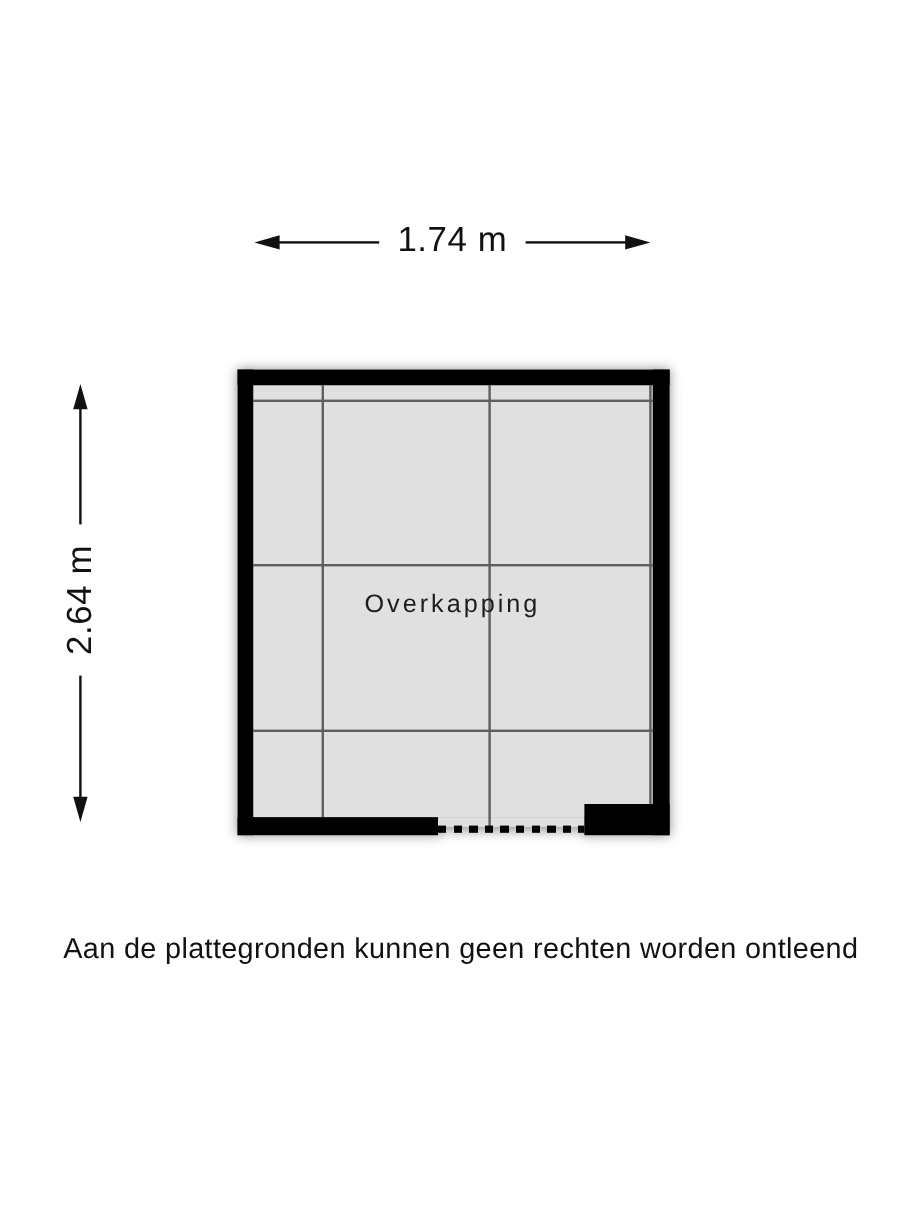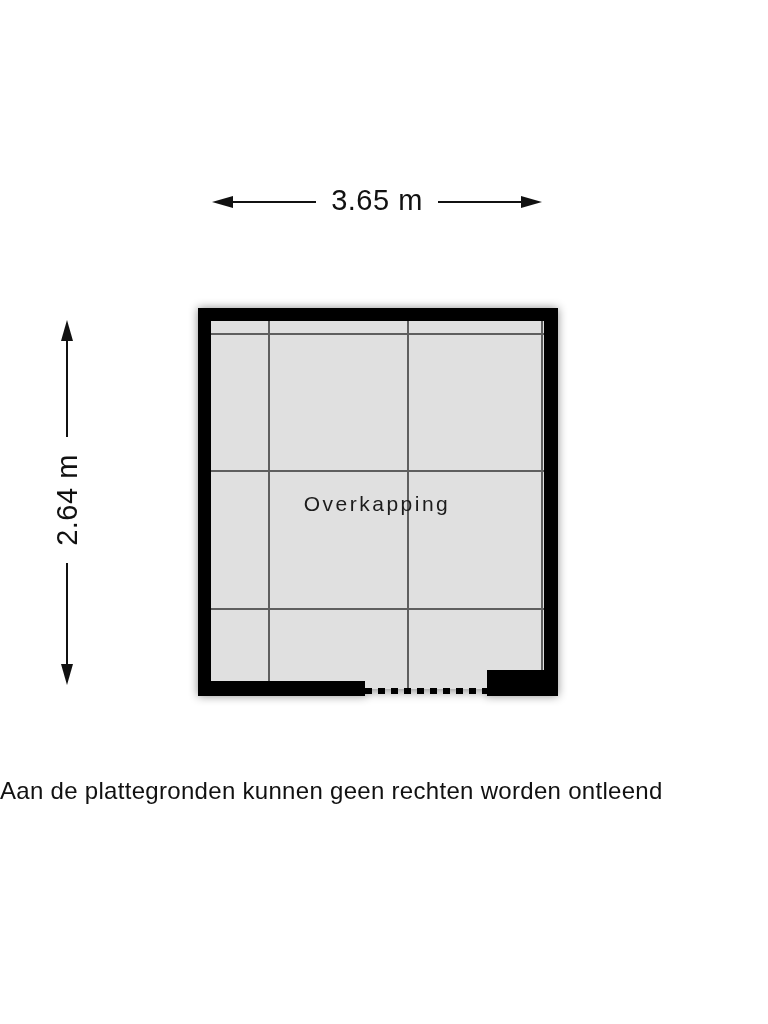--- a/index.html
+++ b/index.html
@@ -51,32 +51,32 @@
   .opening-dashes{
     position:absolute;left:167px;top:380px;width:122px;height:6px;
     background:repeating-linear-gradient(to right,#000 0,#000 7px,transparent 7px,transparent 13px);
   }
   .room-label{
     position:absolute;left:179px;top:196px;transform:translate(-50%,-50%);
     font-size:21px;letter-spacing:2.5px;color:#1c1c1c;white-space:nowrap;
   }
 
   
-  .footer{position:absolute;left:0;top:775px;width:768px;}
+  .footer{position:absolute;left:0;top:775px;width:768px;text-align:center;}
   .footer-line{font-size:24px;line-height:32px;color:#111;letter-spacing:0.3px;}
 </style>
 </head>
 <body>
 
 <div class="page">
 
   <div class="dim-h">
     <span class="ah ah-left"></span>
     <span class="dline line-left"></span>
-    <span class="dim-label dim-label-h">3.65 m</span>
+    <span class="dim-label dim-label-h">1.74 m</span>
     <span class="dline line-right"></span>
     <span class="ah ah-right"></span>
   </div>
 
   <div class="dim-v">
     <span class="ah ah-up"></span>
     <span class="dline line-top"></span>
     <span class="dline line-bottom"></span>
     <span class="ah ah-down"></span>
   </div>

